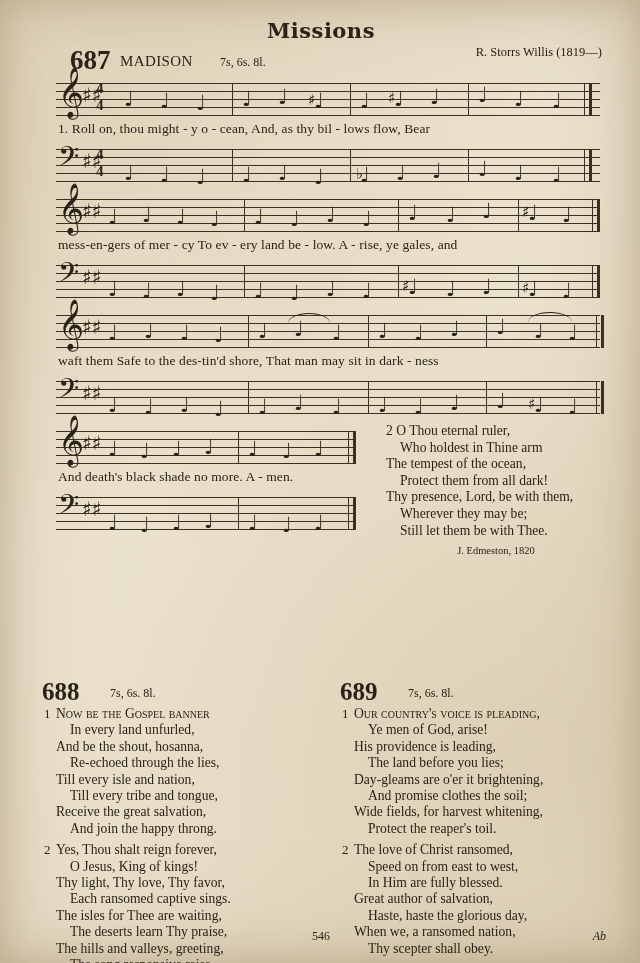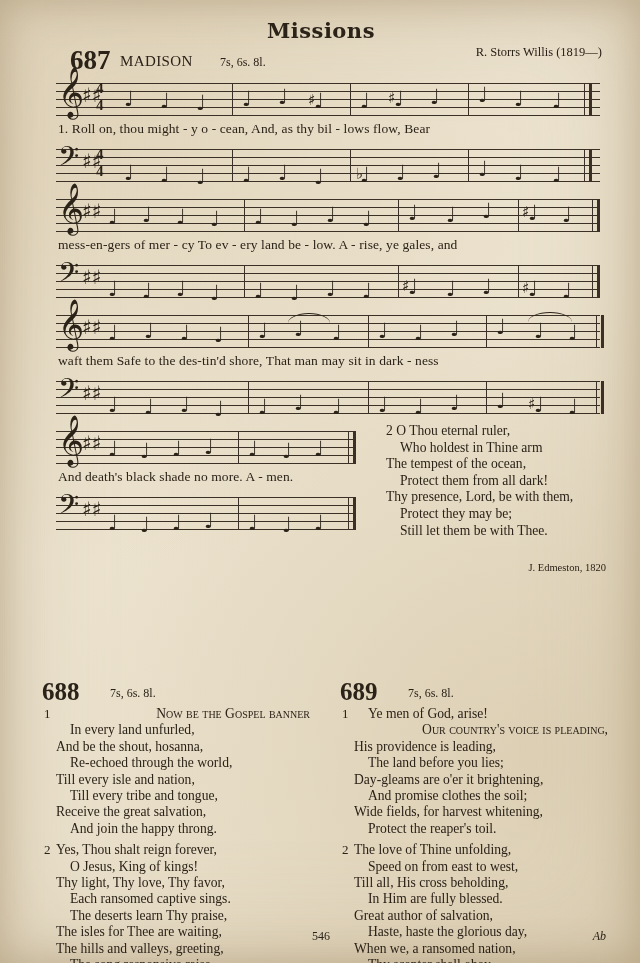--- a/index.html
+++ b/index.html
@@ -177,36 +177,36 @@
     border-radius: 50% / 100% 100% 0 0;
   }
   .lyric-line {
     position: relative;
     height: 19px;
     margin: 0 0 1px 24px;
     font-size: 13.5px;
     letter-spacing: 0.1px;
     white-space: nowrap;
   }
-  .sc { font-variant: small-caps; text-align: right; }
+  .sc { font-variant: small-caps; }
 
   
   .verse-right {
     position: absolute;
     left: 352px;
     top: 0;
     width: 220px;
     font-size: 13.6px;
     line-height: 16.6px;
   }
   .verse-right .ind { padding-left: 14px; }
   .attrib-r {
-    text-align: right;
+    text-align: center;
     font-size: 10.5px;
-    margin-top: 21px;
+    margin-top: 4px;
   }
 
   
   .cols {
     position: absolute;
     left: 0;
     top: 648px;
     width: 574px;
     height: 280px;
     margin-top: 12px;
@@ -522,83 +522,82 @@
         <div class="note" style="left:258px; top:24px;">♩</div>
         <div class="endbar" style="left:292px;"></div>
       </div>
 
       <div class="verse-right">
         <div class="l">2 O Thou eternal ruler,</div>
         <div class="l ind">Who holdest in Thine arm</div>
         <div class="l">The tempest of the ocean,</div>
         <div class="l ind">Protect them from all dark!</div>
         <div class="l">Thy presence, Lord, be with them,</div>
-        <div class="l ind">Protect they may be;</div>
+        <div class="l ind">Wherever they may be;</div>
         <div class="l ind">Still let them be with Thee.</div>
         <div class="attrib-r">J. Edmeston, 1820</div>
       </div>
     </div>
 
     <div class="cols">
 
       <div class="col left">
         <div class="col-head">
           <span class="num">688</span>
           <span class="mtr">7s, 6s. 8l.</span>
         </div>
 
         <div class="stanza" style="margin-left:14px;">
           <span class="vn">1</span>
           <div class="l sc">Now be the Gospel banner</div>
           <div class="l i1">In every land unfurled,</div>
           <div class="l">And be the shout, hosanna,</div>
-          <div class="l i1">Re-echoed through the world,</div>
+          <div class="l i1">Re-echoed through the lies,</div>
           <div class="l">Till every isle and nation,</div>
           <div class="l i1">Till every tribe and tongue,</div>
           <div class="l">Receive the great salvation,</div>
           <div class="l i1">And join the happy throng.</div>
         </div>
 
         <div class="stanza" style="margin-left:14px;">
           <span class="vn">2</span>
           <div class="l">Yes, Thou shalt reign forever,</div>
           <div class="l i1">O Jesus, King of kings!</div>
           <div class="l">Thy light, Thy love, Thy favor,</div>
           <div class="l i1">Each ransomed captive sings.</div>
+          <div class="l">The isles for Thee are waiting,</div>
           <div class="l i1">The deserts learn Thy praise,</div>
-          <div class="l">The isles for Thee are waiting,</div>
           <div class="l">The hills and valleys, greeting,</div>
           <div class="l i1">The song responsive raise.</div>
         </div>
 
       </div>
 
       <div class="col right">
         <div class="col-head">
           <span class="num">689</span>
           <span class="mtr">7s, 6s. 8l.</span>
         </div>
 
         <div class="stanza" style="margin-left:14px;">
           <span class="vn">1</span>
+          <div class="l sc">Our country's voice is pleading,</div>
           <div class="l i1">Ye men of God, arise!</div>
-          <div class="l sc">Our country's voice is pleading,</div>
           <div class="l">His providence is leading,</div>
           <div class="l i1">The land before you lies;</div>
           <div class="l">Day-gleams are o'er it brightening,</div>
           <div class="l i1">And promise clothes the soil;</div>
           <div class="l">Wide fields, for harvest whitening,</div>
           <div class="l i1">Protect the reaper's toil.</div>
         </div>
 
         <div class="stanza" style="margin-left:14px;">
           <span class="vn">2</span>
-          <div class="l">The love of Thine unfolding,</div>
+          <div class="l">The love of Christ ransomed,</div>
           <div class="l i1">Speed on from east to west,</div>
-          <div class="l">Till all, His cross beholding,</div>
           <div class="l i1">In Him are fully blessed.</div>
           <div class="l">Great author of salvation,</div>
           <div class="l i1">Haste, haste the glorious day,</div>
           <div class="l">When we, a ransomed nation,</div>
           <div class="l i1">Thy scepter shall obey.</div>
         </div>
 
       </div>
     </div>
 

